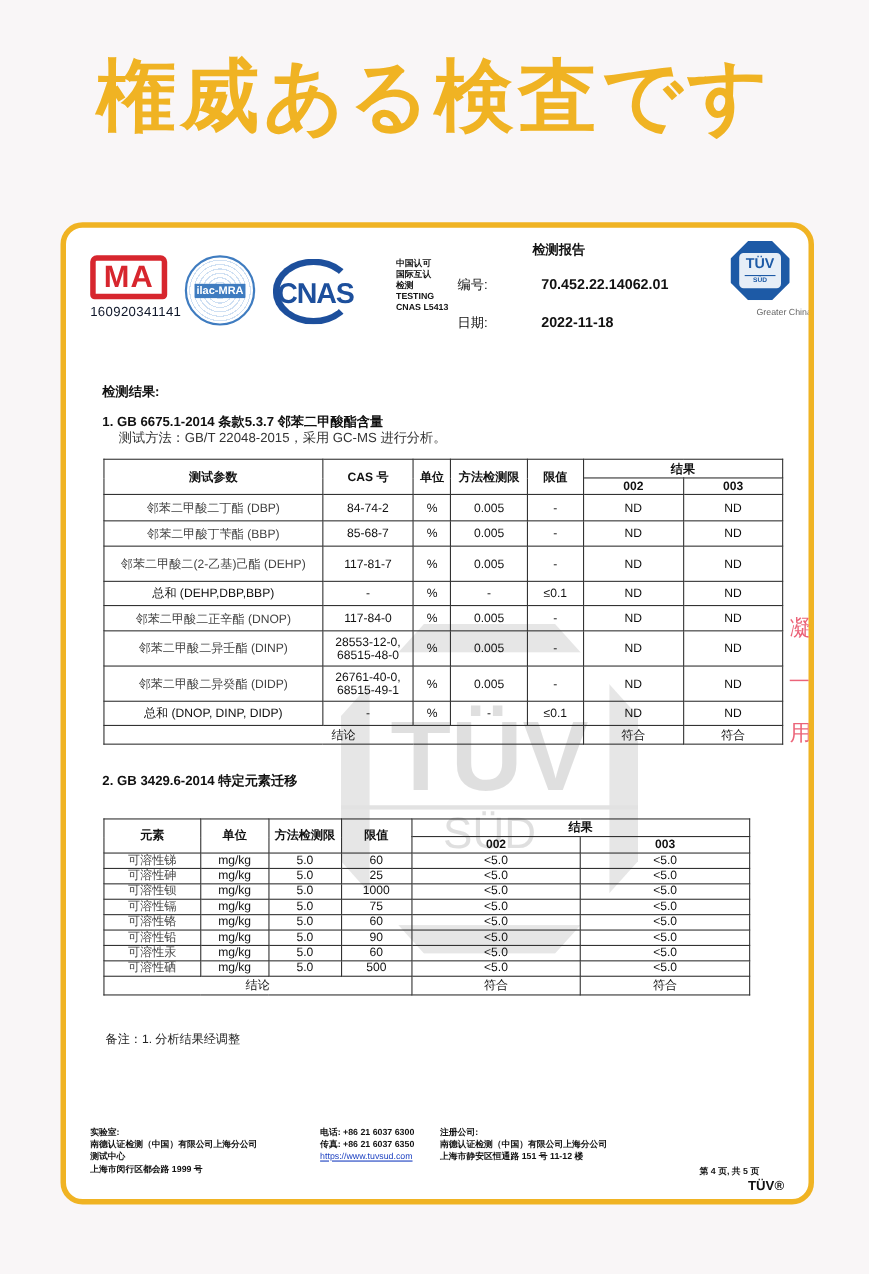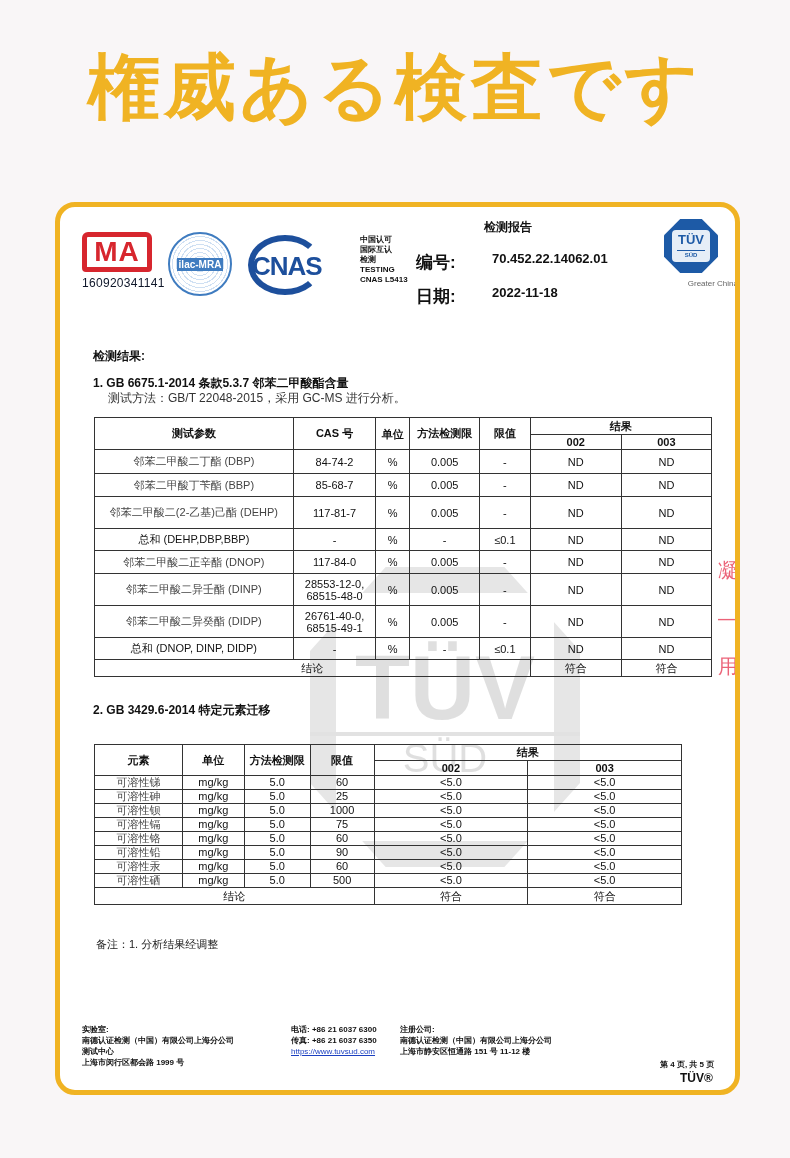--- a/index.html
+++ b/index.html
@@ -29,21 +29,21 @@
   .cma-box { width: 70px; height: 40px; border: 5px solid #d7262e; border-radius: 6px 6px 4px 4px; color: #d7262e; font-weight: bold; font-size: 28px; text-align: center; line-height: 30px; letter-spacing: 1px; }
   .cma-num { color: #0f172a; font-size: 12px; margin-top: 4px; letter-spacing: 0.3px; text-align: center; }
   .ilac { left: 108px; top: 25px; width: 64px; height: 64px; border-radius: 50%; border: 2px solid #3f7cc0; background: repeating-radial-gradient(circle, #fff 0 3px, #cfe0f3 3px 4px); display:flex; align-items:center; justify-content:center; }
   .ilac span { background:#3f7cc0; color:#fff; font-size: 10px; font-weight: bold; padding: 1px 2px; }
   .cnas { left: 188px; top: 28px; width: 180px; height: 60px; }
   .cnas-ring { position:absolute; left:0; top:0; width: 74px; height: 60px; border-radius: 50%; border: 6px solid #1d4f9c; border-right-color: transparent; }
   .cnas-text { position:absolute; left: 4px; top: 16px; font-size: 26px; font-weight: bold; color: #1d4f9c; letter-spacing: -1px; }
   .cnas-side { position:absolute; left: 112px; top: 0px; font-size: 8px; font-weight: bold; line-height: 10px; color:#111; }
 
   .rpt-title { left: 424px; top: 12px; font-size: 12px; font-weight: bold; }
-  .meta-label { font-size: 17px; font-weight: bold; }
+  .meta-label { font-size: 12px; font-weight: normal; }
   .meta-value { font-size: 13px; font-weight: bold; }
 
   .tuv-logo { left: 601px; top: 12px; width: 60px; height: 60px; }
   .tuv-oct { width: 54px; height: 54px; background: #1d5aa6; clip-path: polygon(30% 0,70% 0,100% 30%,100% 70%,70% 100%,30% 100%,0 70%,0 30%); display:flex; align-items:center; justify-content:center; margin-left: 3px; }
   .tuv-inner { width: 38px; height: 32px; background: #e6eef7; border-radius: 4px; text-align:center; font-size: 13px; font-weight: bold; color:#1d5aa6; line-height: 20px; }
   .tuv-inner small { display:block; font-size: 6px; line-height: 8px; border-top: 1px solid #1d5aa6; margin: 0 5px; }
   .tuv-caption { left: 600px; top: 72px; font-size: 8px; color: #666; width: 62px; text-align:right;margin-left:16px; }
 
   .sec-label { font-size: 12px; font-weight: bold; }
   .sec-title { font-size: 12px; font-weight: bold; }
@@ -330,15 +330,15 @@
   <div class="abs foot" style="left:231px; top:817px;">
     <div>电话: +86 21 6037 6300</div>
     <div>传真: +86 21 6037 6350</div>
     <a>https://www.tuvsud.com</a>
   </div>
   <div class="abs foot" style="left:340px; top:817px;">
     <div>注册公司:</div>
     <div>南德认证检测（中国）有限公司上海分公司</div>
     <div>上海市静安区恒通路 151 号 11-12 楼</div>
   </div>
-  <div class="abs page" style="left:600px; top:852px;">第 4 页, 共 5 页</div>
+  <div class="abs page" style="left:576px; top:852px;">第 4 页, 共 5 页</div>
   <div class="abs tuv-small" style="left:620px; top:864px;">TÜV®</div>
 </div>
 
 </body></html>

